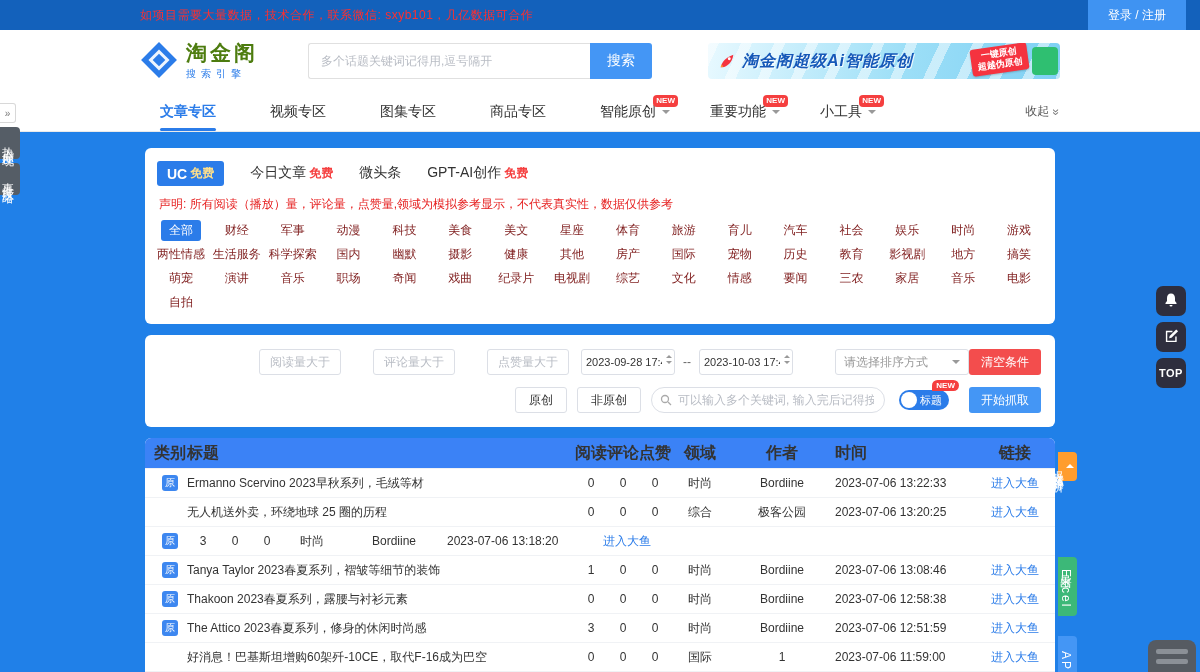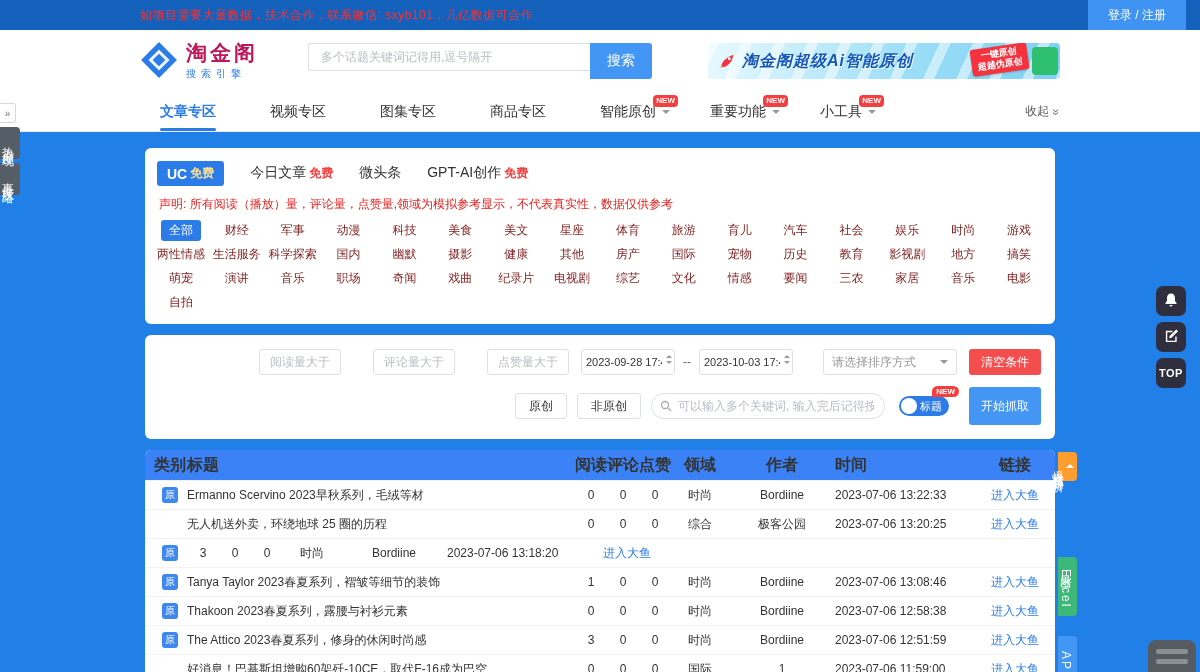--- a/index.html
+++ b/index.html
@@ -10,24 +10,24 @@
 
 .topbar{height:30px;background:#1361bb;display:flex;align-items:center;position:relative;}
 .topbar .notice{margin-left:140px;color:#ff2f2f;font-size:12px;letter-spacing:.5px;}
 .login-btn{position:absolute;right:14px;top:0;height:30px;padding:0 20px;background:#3f93f2;color:#fff;font-size:12px;border:none;cursor:pointer;}
 
 
 .header{height:62px;background:#fff;display:flex;align-items:center;}
 .header-wrap{display:flex;align-items:center;}
 .logo{display:flex;align-items:center;gap:8px;cursor:pointer;}
 .logo-text{display:flex;flex-direction:column;}
-.logo-title{font-size:21px;font-weight:bold;color:#be185d;letter-spacing:3px;line-height:1;}
+.logo-title{font-size:21px;font-weight:bold;color:#4d7c0f;letter-spacing:3px;line-height:1;}
 .logo-sub{font-size:10px;color:#2b7ce9;letter-spacing:5px;margin-top:4px;}
 .searchbar{display:flex;margin-left:50px;}
-.search-input{width:282px;height:28px;border:1px solid #e0e0e0;border-right:none;border-radius:3px 0 0 3px;padding:7px 12px;font-size:12px;outline:none;}
+.search-input{width:282px;height:36px;border:1px solid #e0e0e0;border-right:none;border-radius:3px 0 0 3px;padding:7px 12px;font-size:12px;outline:none;}
 .search-btn{width:62px;height:36px;background:#4496f5;color:#fff;font-size:14px;border:none;border-radius:0 3px 3px 0;cursor:pointer;}
 input::placeholder{color:#b8bcc4;}
 .banner{margin-left:auto;width:352px;height:36px;border-radius:4px;position:relative;display:flex;align-items:center;padding:0 34px 0 10px;overflow:hidden;background:linear-gradient(100deg,#e8f9ff,#9ddff7 55%,#7ed0f4);cursor:pointer;}
 .banner::before{content:"";position:absolute;inset:0;background:repeating-linear-gradient(115deg,rgba(255,255,255,.5) 0 10px,rgba(255,255,255,0) 10px 30px);}
 .banner-title{position:relative;font-size:16px;font-weight:bold;font-style:italic;color:#1658b8;letter-spacing:1px;margin-left:6px;text-shadow:1px 1px 0 rgba(255,255,255,.8);white-space:nowrap;}
 .rocket{position:relative;width:18px;height:18px;flex:none;}
 .ribbon{position:absolute;right:32px;top:3px;background:#f5333f;color:#fff;font-size:9px;line-height:1.25;text-align:center;padding:2px 6px;border-radius:3px;transform:rotate(-8deg);font-weight:bold;display:flex;flex-direction:column;box-shadow:0 1px 2px rgba(0,0,0,.2);}
 .banner-cta{position:absolute;right:2px;top:4px;width:26px;height:28px;background:#2fbf71;border-radius:4px;}
 
 
@@ -67,36 +67,36 @@
 .mini-input.first{margin-left:100px;}
 .mini-input+ .mini-input{margin-left:32px;}
 .date-wrap{margin-left:12px;position:relative;}
 .date-wrap.second{margin-left:8px;}
 .date-input{width:94px;height:26px;border:1px solid #dcdfe6;border-radius:3px;font-size:11px;padding:0 12px 0 4px;color:#333;outline:none;}
 .spinner{position:absolute;right:3px;top:6px;display:flex;flex-direction:column;gap:3px;cursor:pointer;}
 .spinner i{width:0;height:0;border:3px solid transparent;display:block;}
 .spinner .up{border-bottom-color:#999;border-top-width:0;}
 .spinner .down{border-top-color:#999;border-bottom-width:0;}
 .date-sep{margin-left:8px;color:#666;}
-.select{margin-left:30px;width:134px;height:26px;border:1px solid #dcdfe6;border-radius:3px;display:flex;align-items:center;justify-content:space-between;padding:12px 8px;cursor:pointer;}
+.select{margin-left:42px;width:134px;height:26px;border:1px solid #dcdfe6;border-radius:3px;display:flex;align-items:center;justify-content:space-between;padding:12px 8px;cursor:pointer;}
 .select-label{font-size:12px;color:#999;}
 .select-caret{width:0;height:0;border:4px solid transparent;border-top-color:#999;margin-top:4px;}
 .btn-danger{margin-left:auto;width:72px;height:26px;background:#f34d4d;color:#fff;border:none;border-radius:3px;font-size:12px;cursor:pointer;}
 .filter-row2{margin-top:12px;}
 .btn-plain{height:26px;padding:0 13px;font-size:12px;border:1px solid #dcdfe6;background:#fff;border-radius:3px;color:#333;cursor:pointer;}
 .btn-plain.first{margin-left:356px;}
 .btn-plain+ .btn-plain{margin-left:10px;}
 .kw-wrap{margin-left:10px;position:relative;}
 .kw-input{width:234px;height:26px;border:1px solid #dcdfe6;border-radius:13px;font-size:12px;padding:0 10px 0 26px;outline:none;}
 .mag{position:absolute;left:9px;top:7px;}
 .toggle{margin-left:14px;position:relative;width:50px;height:20px;background:#2b7ce9;border-radius:10px;display:flex;align-items:center;justify-content:flex-end;padding-right:7px;cursor:pointer;}
 .knob{position:absolute;left:2px;top:2px;width:16px;height:16px;background:#fff;border-radius:50%;}
 .toggle-label{color:#fff;font-size:11px;}
 .toggle-new{position:absolute;top:-10px;right:-10px;background:#f53f3f;color:#fff;font-size:8px;padding:1px 4px;border-radius:6px 6px 6px 0;font-weight:bold;}
-.btn-primary{margin-left:auto;width:72px;height:38px;background:#4496f5;color:#fff;border:none;border-radius:3px;font-size:12px;cursor:pointer;}
+.btn-primary{margin-left:auto;width:72px;height:26px;background:#4496f5;color:#fff;border:none;border-radius:3px;font-size:12px;cursor:pointer;}
 
 
 .card-table{padding:0;}
 .t-head{display:flex;align-items:center;height:30px;background:#3b82f6;border-radius:6px 6px 0 0;font-size:16px;color:#333;padding:8px 8px;font-weight:bold;}
 .t-row{display:flex;align-items:center;height:29px;border-top:1px solid #f0f2f5;font-size:12px;color:#333;padding:0 8px;background:#fff;}
 .c-cat{width:34px;display:flex;justify-content:center;flex:none;}
 .c-title{flex:1;text-align:left;white-space:nowrap;overflow:hidden;}
 .c-num{width:32px;text-align:center;flex:none;}
 .c-domain{width:58px;text-align:center;flex:none;}
 .c-author{width:106px;text-align:center;flex:none;}

